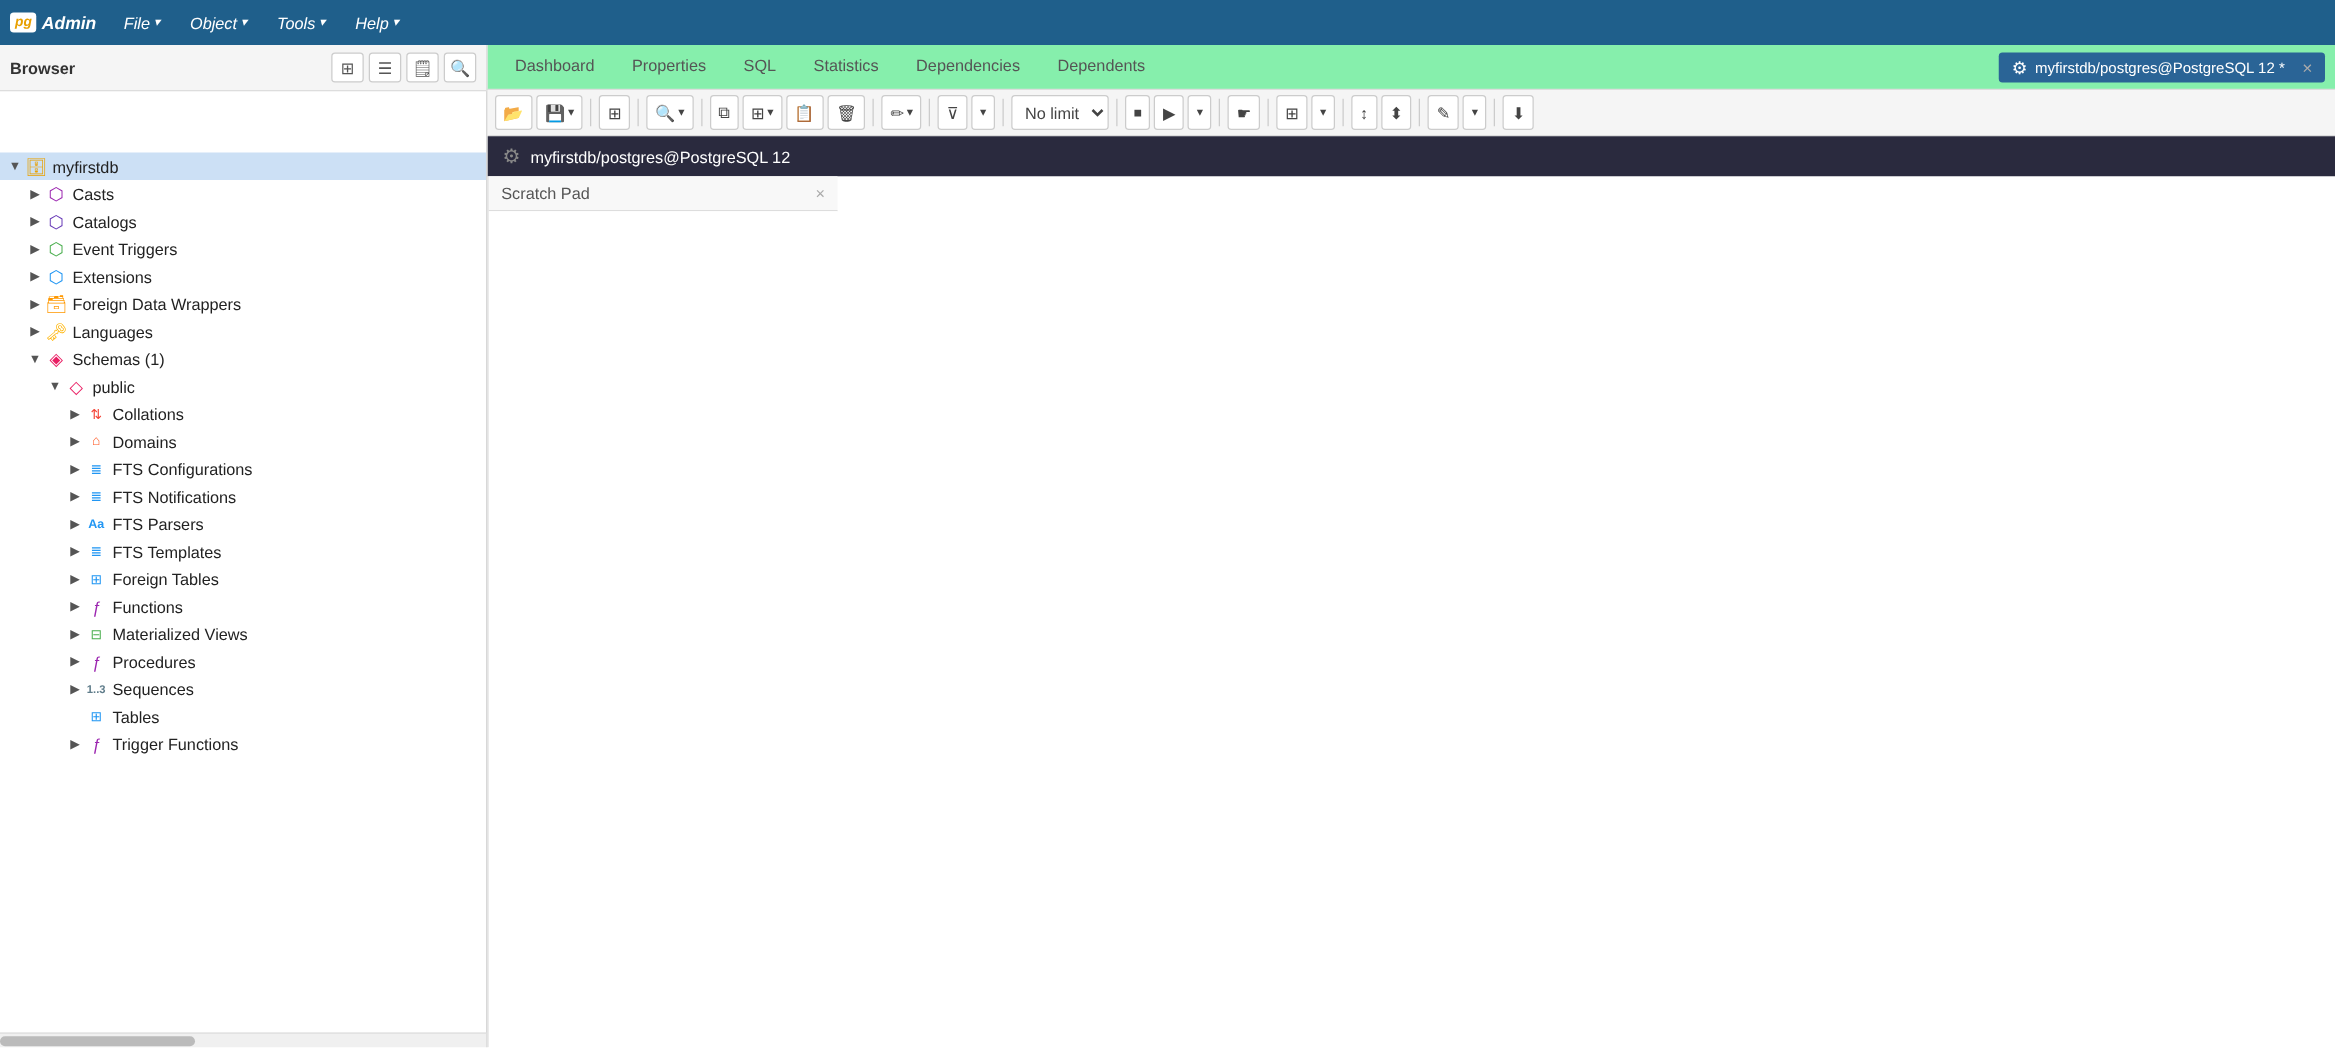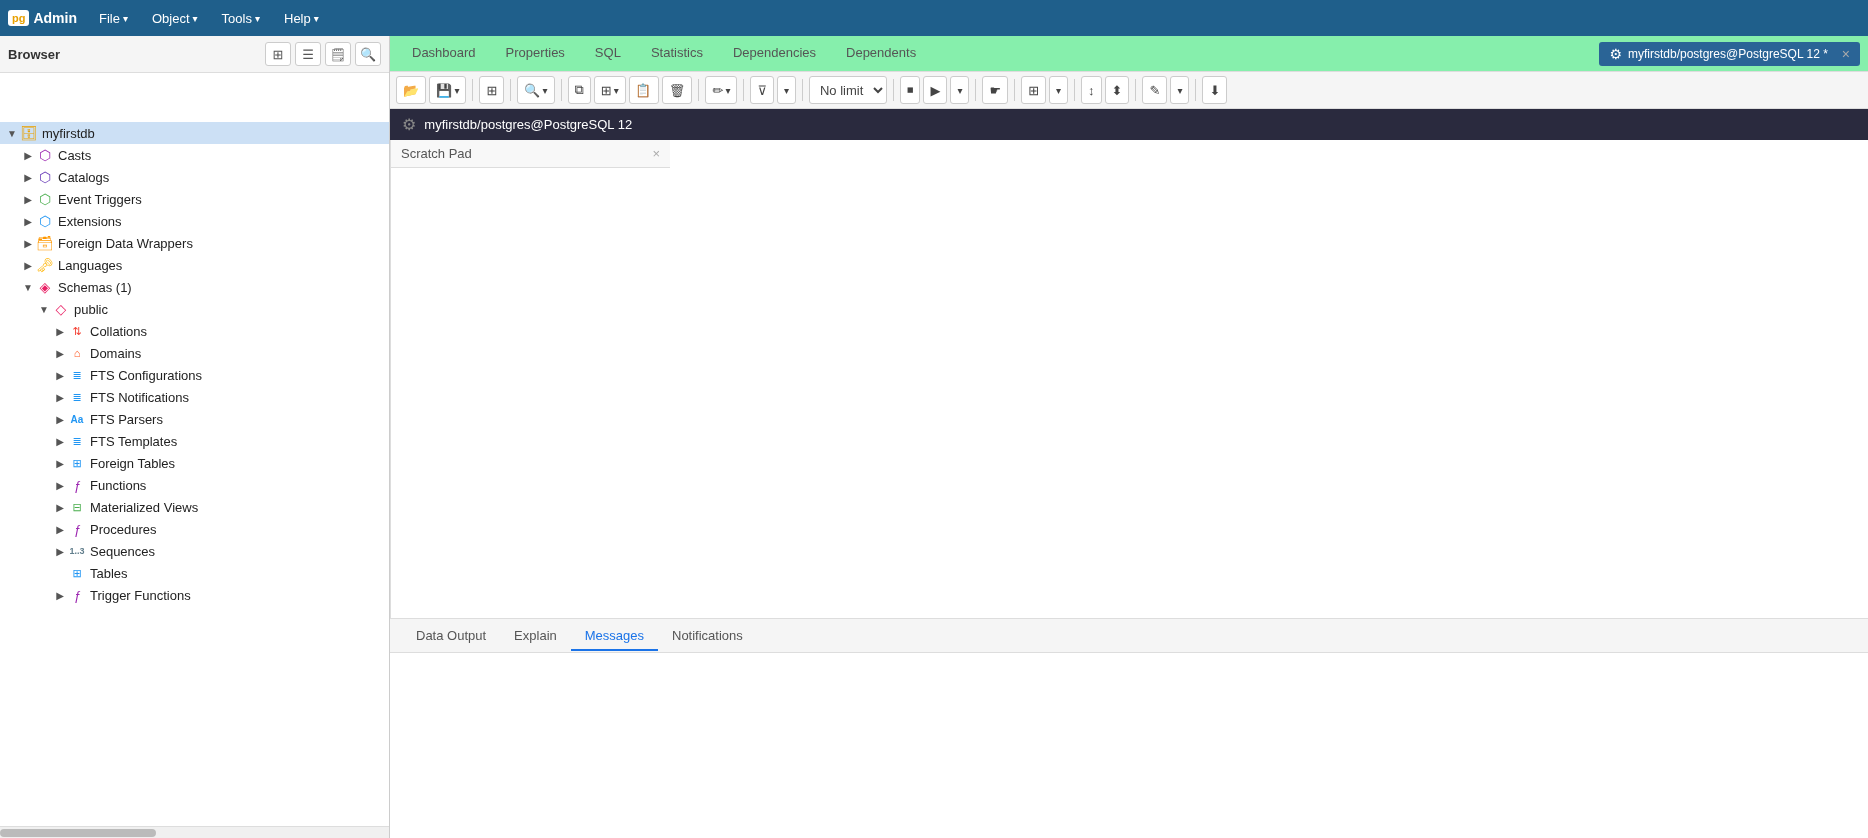--- a/index.html
+++ b/index.html
@@ -7,20 +7,21 @@
 
     
     .menubar {
       background: #1f5f8b;
       color: #fff;
       display: flex;
       align-items: center;
       height: 36px;
       padding: 15px 8px;
       gap: 4px;
+      font-style: italic;
     }
     .logo {
       display: flex;
       align-items: center;
       gap: 4px;
       margin-right: 8px;
     }
     .logo-box {
       background: #fff;
       color: #1f5f8b;
@@ -635,25 +636,16 @@
 
         <div class="scratch-pad">
           <div class="scratch-pad-header">
             <span class="scratch-pad-title">Scratch Pad</span>
             <span style="cursor:pointer;color:#aaa;">×</span>
           </div>
           <div style="flex:1; background:#fff;"></div>
         </div>
       </div>
 
-      <div class="output-section">
-        <div class="output-tabs">
-          <div class="output-tab">Data Output</div>
-          <div class="output-tab">Explain</div>
-          <div class="output-tab active">Messages</div>
-          <div class="output-tab">Notifications</div>
-        </div>
-        <div class="output-content"></div>
-      </div>
     </div>
 
   </div>
 </div>
 
 </body></html>

